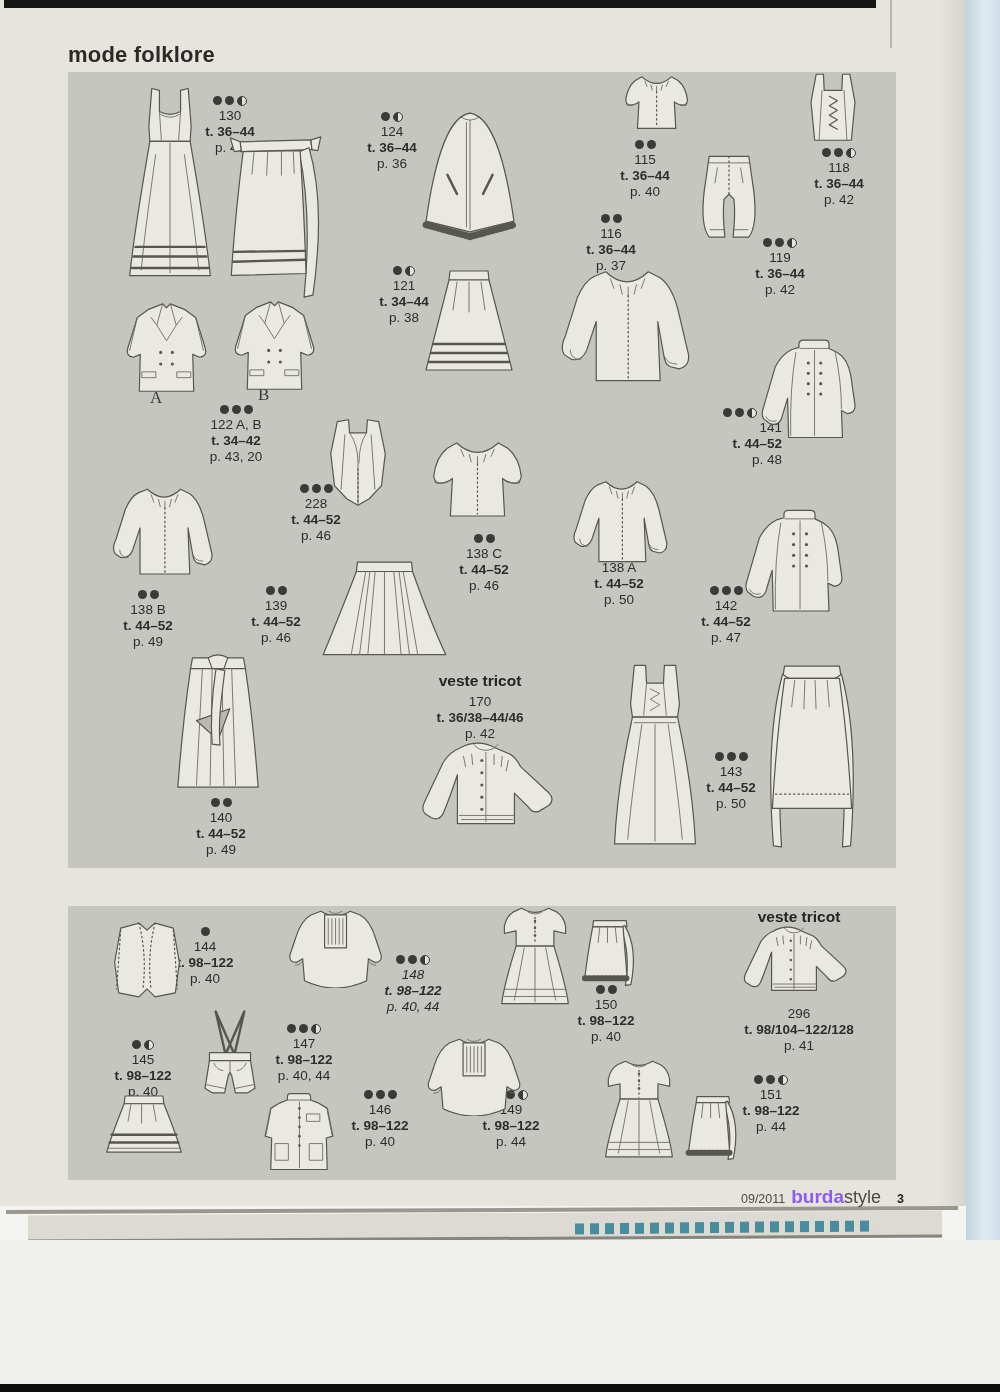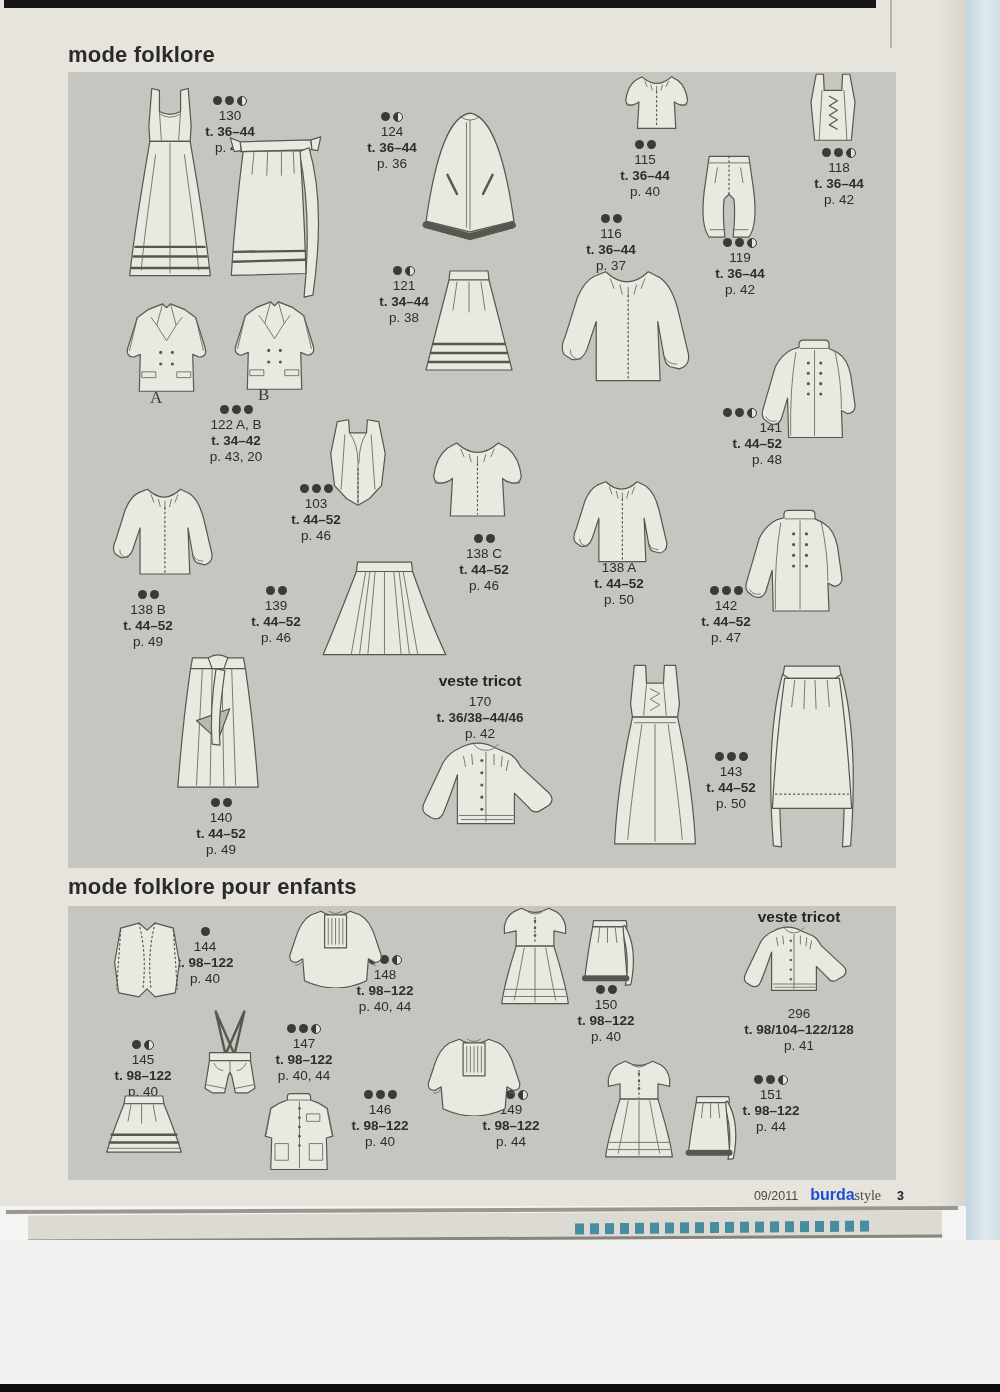--- a/index.html
+++ b/index.html
@@ -41,42 +41,41 @@
   .garm .f{fill:#e9e8e1;}
   .garm .lt{stroke-width:.9;stroke:#6e6d65;}
   .garm .b2{stroke-width:2.4;}
   .garm .dots{stroke-dasharray:1.5 3;}
   .garm .sh{fill:#b9b8b1;}
   .garm .fringe{stroke-width:7;stroke-dasharray:1.5 2.5;}
   .garm .fringe2{stroke-width:6;stroke-dasharray:1.5 2.5;}
   .garm circle{fill:#57564f;stroke:none;}
 
   .footer{position:absolute;left:560px;top:1186px;width:344px;text-align:right;color:#4a4a46;font-size:12.5px;}
-  .footer .brand-b{font-weight:bold;font-size:16px;color:#1d4ed8;margin-left:12px;}
-  .footer .brand-r{font-size:14px;color:#4a4a46;font-family:Liberation Serif, serif;}
+  .footer .brand-b{font-weight:bold;font-size:19px;color:#8b5cf6;margin-left:6px;}
+  .footer .brand-r{font-size:18px;color:#4a4a46;}
   .footer .pnum{font-weight:bold;color:#222;margin-left:16px;}
 </style>
 </head>
 <body>
 
 <div id="screen">
   <div class="paper"></div>
   <div class="paper-shade"></div>
   <div class="top-black"></div>
   <div class="topright-line"></div>
   <div class="blue-strip"></div>
 
   <div class="sec-title" style="left:68px;top:42px;">mode folklore</div>
   <div class="panel" id="panel1"></div>
 
 
   <div class="variant-letter" style="left:150px;top:388px;">A</div>
   <div class="variant-letter" style="left:258px;top:385px;">B</div>
 
-  <div class="sec-title" style="left:68px;top:874px;">mode folklore pour enfants</div>
   <div class="panel" id="panel2"></div>
 
   <div id="content">
       <div class="item" style="left: 192px; top: 94px; width: 76px;">
         <div class="dotrow">
           <span class="dot"></span>
           <span class="dot"></span>
           <span class="dot half"></span>
         </div>
         <div class="num">130</div>
@@ -151,21 +150,21 @@
         <div class="num">116</div>
         <div class="sizes">t. 36–44</div>
         <div class="pages">p. 37</div>
       </div>
       <svg class="garm" viewBox="0 0 120 115" preserveAspectRatio="xMidYMid meet" style="left: 556px; top: 258px; width: 142px; height: 140px;">
         <path class="f" d="M42 10 Q60 27 78 10 L88 15 Q99 23 104 46 L112 80 Q113 90 104 92 L96 90 Q92 88 91 80 L86 52 L88 102 L34 102 L34 52 L26 76 Q22 86 13 84 L7 80 Q3 74 8 64 L18 32 Q24 18 32 14 Z"></path>
         <path class="lt" d="M46 16 l3 8 M54 21 l2 8 M61 23 l0 8 M68 21 l-2 8 M75 16 l-3 8"></path>
         <path class="dots" d="M61 30 L61 100"></path>
         <path class="lt" d="M92 82 q2 6 10 6 M12 76 q0 8 9 8"></path>
       </svg>
-      <div class="item" style="left: 700px; top: 236px; width: 80px;">
+      <div class="item" style="left: 740px; top: 236px; width: 80px;">
         <div class="dotrow">
           <span class="dot"></span>
           <span class="dot"></span>
           <span class="dot half"></span>
         </div>
         <div class="num">119</div>
         <div class="sizes">t. 36–44</div>
         <div class="pages">p. 42</div>
       </div>
       <svg class="garm" viewBox="0 0 80 122" preserveAspectRatio="xMidYMid meet" style="left: 696px; top: 140px; width: 66px; height: 120px;">
@@ -239,21 +238,21 @@
         <circle cx="52" cy="56" r="1.5"></circle>
         <circle cx="64" cy="56" r="1.5"></circle>
         <path class="lt" d="M40 16 Q34 50 35 96 M78 16 Q84 44 84 70 M11 78 q3 6 10 4"></path>
       </svg>
       <div class="item" style="left: 274px; top: 482px; width: 84px;">
         <div class="dotrow">
           <span class="dot"></span>
           <span class="dot"></span>
           <span class="dot"></span>
         </div>
-        <div class="num">103</div>
+        <div class="num">228</div>
         <div class="sizes">t. 44–52</div>
         <div class="pages">p. 46</div>
       </div>
       <svg class="garm" viewBox="0 0 80 100" preserveAspectRatio="xMidYMid meet" style="left: 320px; top: 416px; width: 76px; height: 94px;">
         <path class="f" d="M18 6 L30 4 L31 18 L49 18 L50 4 L62 6 L69 40 L65 74 L52 88 L40 95 L28 88 L15 74 L11 40 Z"></path>
         <path class="lt" d="M31 18 Q40 30 40 50 L40 94 M49 18 Q41 30 41 50 M26 20 L22 78 M54 20 L58 78"></path>
         <path class="dots" d="M40 56 L40 92"></path>
       </svg>
       <div class="item" style="left: 442px; top: 532px; width: 84px;">
         <div class="dotrow">
@@ -400,21 +399,21 @@
           <span class="dot"></span>
         </div>
         <div class="num">144</div>
         <div class="sizes">t. 98–122</div>
         <div class="pages">p. 40</div>
       </div>
       <svg class="garm" viewBox="0 0 100 85" preserveAspectRatio="xMidYMid meet" style="left: 90px; top: 918px; width: 114px; height: 86px;">
         <path class="f" d="M24 10 L42 5 L50 12 L58 5 L76 10 L82 44 L78 74 L58 78 L50 70 L42 78 L22 74 L18 44 Z"></path>
         <path class="dots" d="M42 5 Q50 36 46 70 M58 5 Q50 36 54 70 M24 12 L20 70 M76 12 L80 70"></path>
       </svg>
-      <div class="item" style="left: 340px; top: 953px; width: 90px;">
+      <div class="item" style="left: 368px; top: 953px; width: 90px; font-style: italic;">
         <div class="dotrow">
           <span class="dot"></span>
           <span class="dot"></span>
           <span class="dot half"></span>
         </div>
         <div class="num">148</div>
         <div class="sizes">t. 98–122</div>
         <div class="pages">p. 40, 44</div>
       </div>
       <svg class="garm" viewBox="0 0 115 92" preserveAspectRatio="xMidYMid meet" style="left: 260px; top: 904px; width: 152px; height: 84px;">

